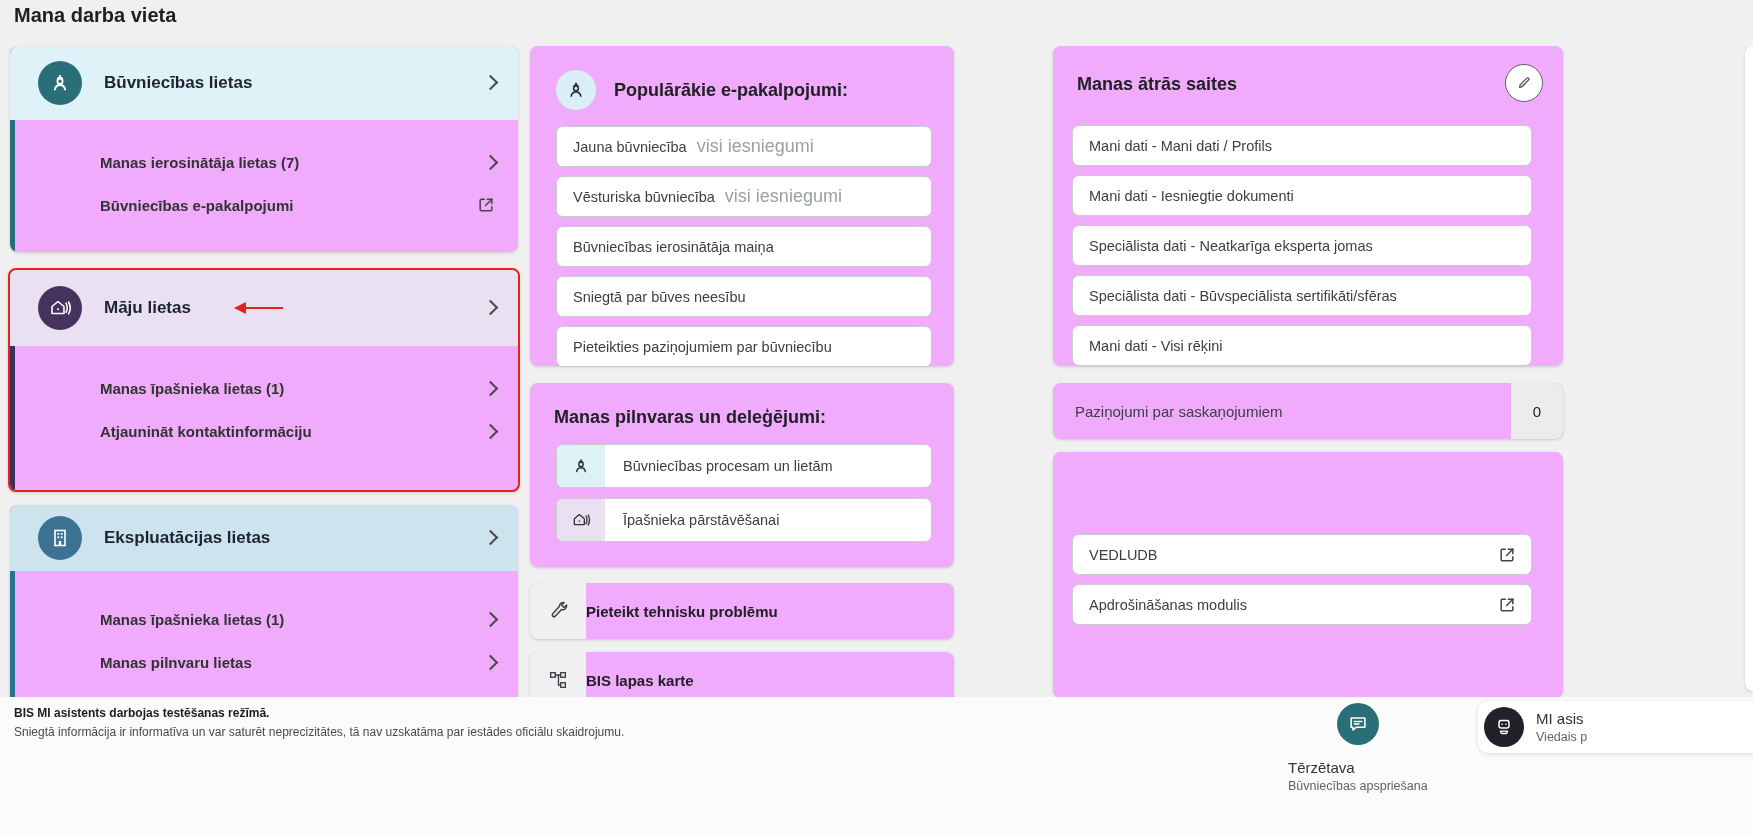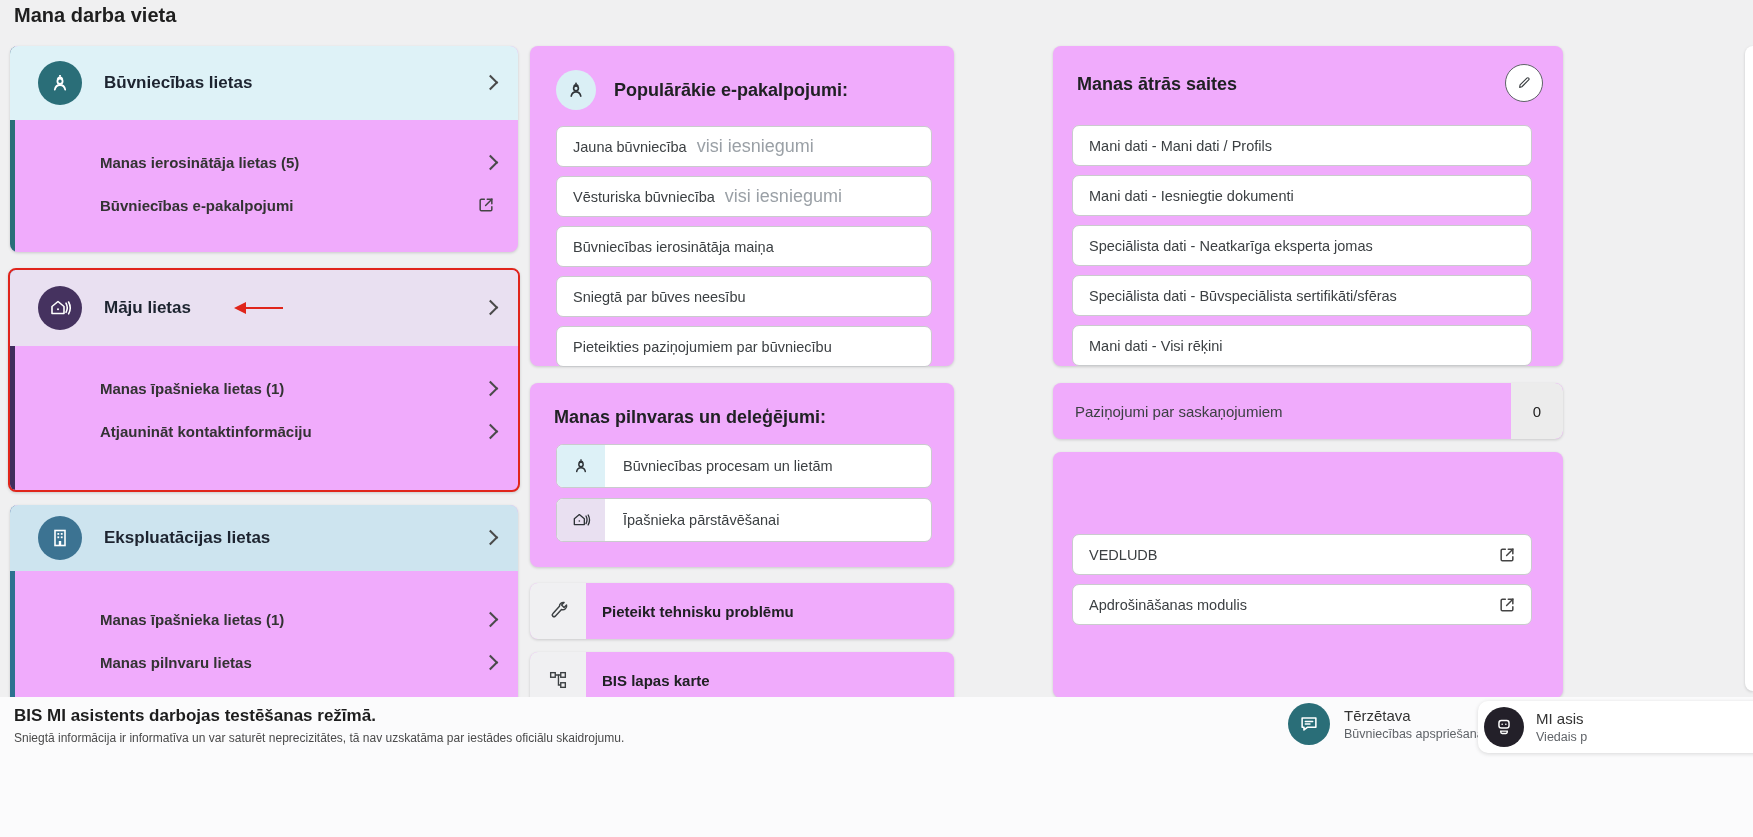--- a/index.html
+++ b/index.html
@@ -45,21 +45,21 @@
   #cardM2 .sec-title{display:block;padding:24px 0 16px 24px;}
   .iconrow{display:flex;align-items:stretch;height:42px;border:1px solid #c9cbcd;border-radius:7px;
            overflow:hidden;margin:0 22px 10px 26px;background:#fff;cursor:pointer;}
   .iconrow .blk{width:48px;display:flex;align-items:center;justify-content:center;color:#2f3438;flex:0 0 auto;}
   .iconrow .lbl{display:flex;align-items:center;padding-left:18px;font-size:14.5px;color:#3c4043;}
   .stripcard{display:flex;align-items:stretch;overflow:hidden;cursor:pointer;}
   #cardM3{top:583px;height:56px;}
   #cardM4{top:652px;height:56px;}
   .stripcard .blk{width:56px;background:#f0f0f2;display:flex;align-items:center;justify-content:center;
                   color:#3c4043;flex:0 0 auto;}
-  .stripcard .lbl{display:flex;align-items:center;padding-left:16px;font-size:15px;font-weight:700;color:#202124;}
+  .stripcard .lbl{display:flex;align-items:center;font-size:15px;font-weight:700;color:#202124;}
 
   
   .cardR{left:1053px;width:510px;}
   #cardR1{top:46px;height:320px;}
   #cardR1 .sec-title{display:block;padding:28px 0 0 24px;}
   .pencil-btn{position:absolute;right:20px;top:18px;width:36px;height:36px;border:1px solid #5f6368;
               border-radius:50%;display:flex;align-items:center;justify-content:center;color:#3c4043;
               background:#fff;cursor:pointer;}
   .r-rows{position:absolute;left:19px;top:79px;width:460px;}
   #cardR2{top:383px;height:56px;overflow:hidden;}
@@ -68,23 +68,23 @@
   .badge{position:absolute;right:0;top:0;width:52px;height:56px;background:#ececec;display:flex;
          align-items:center;justify-content:center;font-size:15px;color:#222;border-radius:0 8px 8px 0;}
   #cardR3{top:452px;height:246px;}
   .r3-head{display:flex;align-items:center;gap:16px;padding:20px 0 0 19px;}
   .r3-rows{position:absolute;left:19px;top:82px;width:460px;}
   .ext{margin-left:auto;color:#444;display:flex;}
 
   
   #footer{position:absolute;left:0;top:697px;width:1753px;height:140px;background:#fbfbfc;z-index:6;}
   .notice{position:absolute;left:14px;top:9px;}
-  .notice .t1{font-size:17px;font-weight:700;color:#1d1d1d;}
+  .notice .t1{font-size:12px;font-weight:700;color:#1d1d1d;}
   .notice .t2{font-size:12px;color:#4a4a4a;margin-top:5px;}
-  .chat-group{position:absolute;left:1288px;top:6px;display:flex;align-items:center;gap:14px;cursor:pointer;}
+  .chat-group{position:absolute;left:1288px;top:6px;display:flex;align-items:center;gap:14px;cursor:pointer;flex-direction:column;}
   .circ42{width:42px;height:42px;background:#2a6e78;color:#fff;}
   .cg-title{font-size:15px;color:#333;}
   .cg-sub{font-size:12.5px;color:#5f6368;margin-top:3px;}
   .mi-group{position:absolute;left:1478px;top:4px;width:320px;height:52px;background:#fff;border-radius:10px;
             box-shadow:0 1px 4px rgba(0,0,0,.14);display:flex;align-items:center;padding-left:6px;gap:12px;
             cursor:pointer;}
   .circ40d{width:40px;height:40px;background:#232029;color:#fff;}
   #sliver{position:absolute;right:0;top:46px;width:8px;height:645px;background:#fff;
           border-radius:8px 0 0 8px;box-shadow:0 1px 3px rgba(0,0,0,.16);}
   svg{display:block;}
@@ -105,21 +105,21 @@
             <path d="M6.8 18.6c.6-3 2.8-4.6 5.2-4.6s4.6 1.6 5.2 4.6"></path>
           <path d="M8.8 8a3.3 3.3 0 0 1 6.4 0" fill="currentColor" stroke="none"></path>
           <rect x="11.1" y="4" width="1.8" height="1.8" fill="currentColor" stroke="none"></rect>
         </svg>
       </span>
       <span class="ttl">Būvniecības lietas</span>
       <span class="chev hdr-chev"></span>
     </div>
     <div class="itemsL">
       <div class="rowL">
-        <span class="lbl">Manas ierosinātāja lietas (5)</span>
+        <span class="lbl">Manas ierosinātāja lietas (7)</span>
         <span class="chev"></span>
       </div>
       <div class="rowL">
         <span class="lbl">Būvniecības e-pakalpojumi</span>
         <span class="ext">
           <svg width="20" height="20" viewBox="0 0 24 24" fill="none" stroke="currentColor" stroke-width="1.8" stroke-linecap="round">
             <path d="M10 5H6.5A1.5 1.5 0 0 0 5 6.5v11A1.5 1.5 0 0 0 6.5 19h11a1.5 1.5 0 0 0 1.5-1.5V14"></path>
             <path d="M13.5 5H19v5.5"></path>
               <path d="M19 5l-7.5 7.5"></path>
           </svg>

